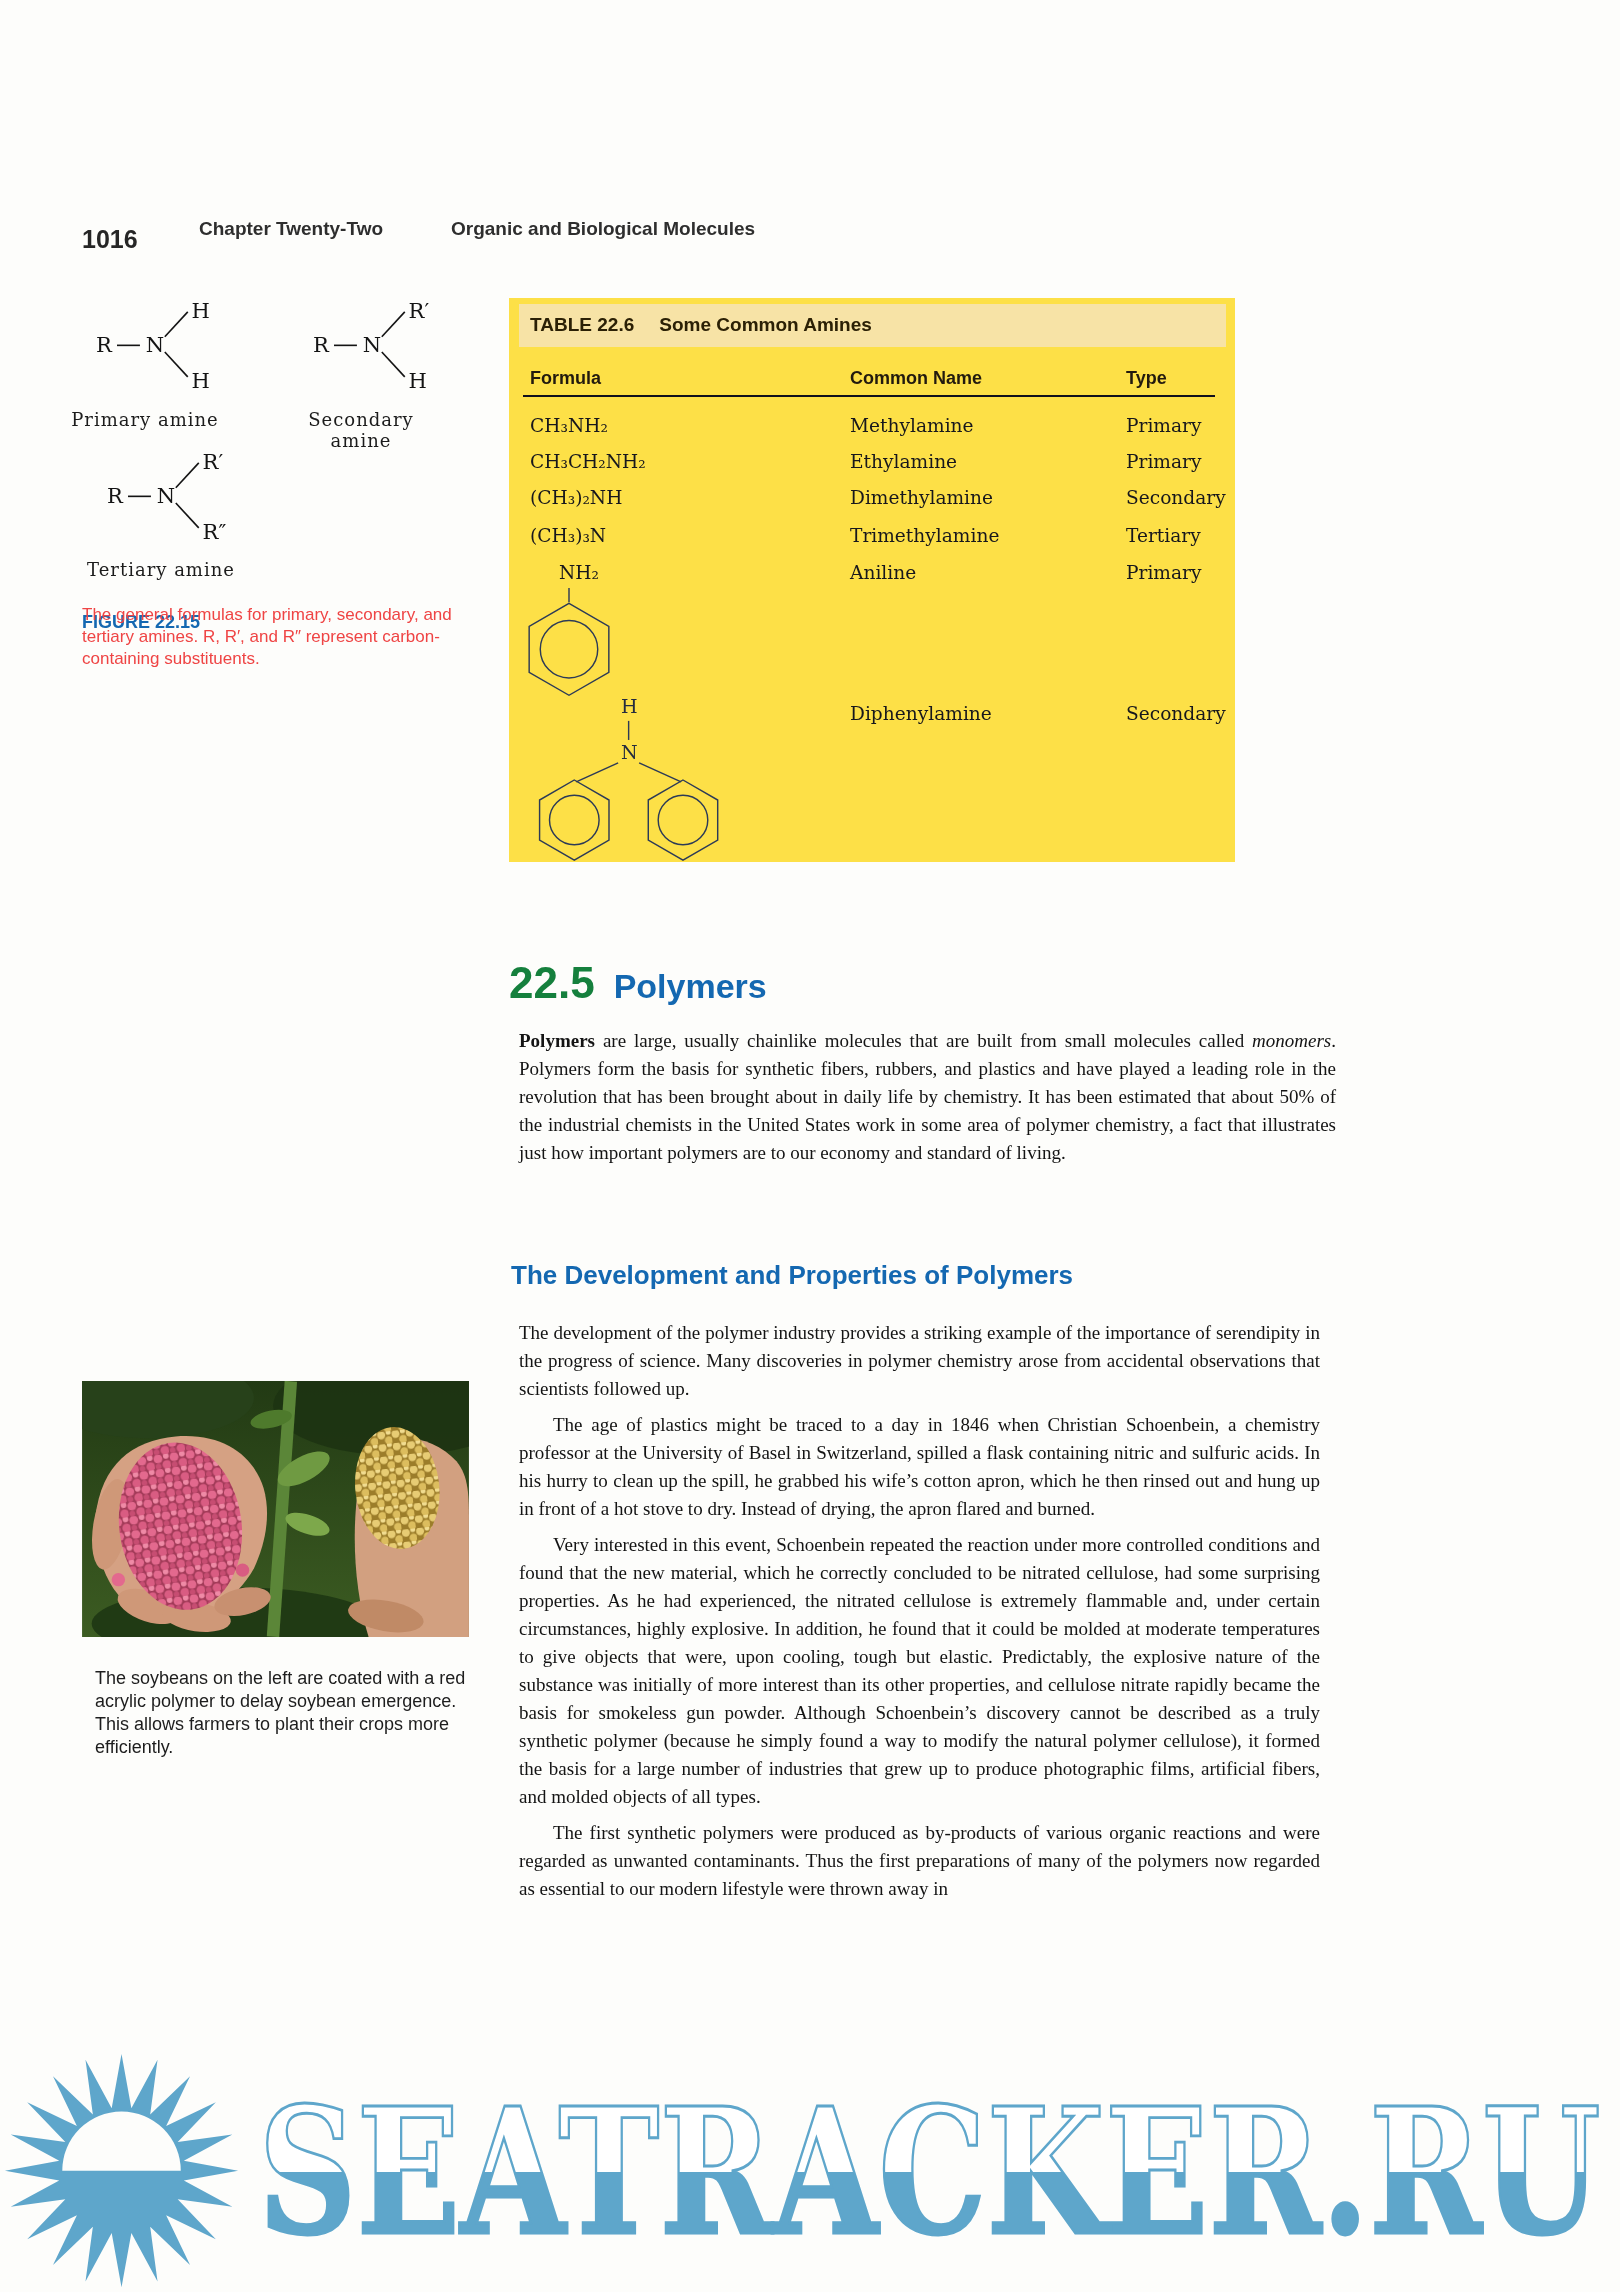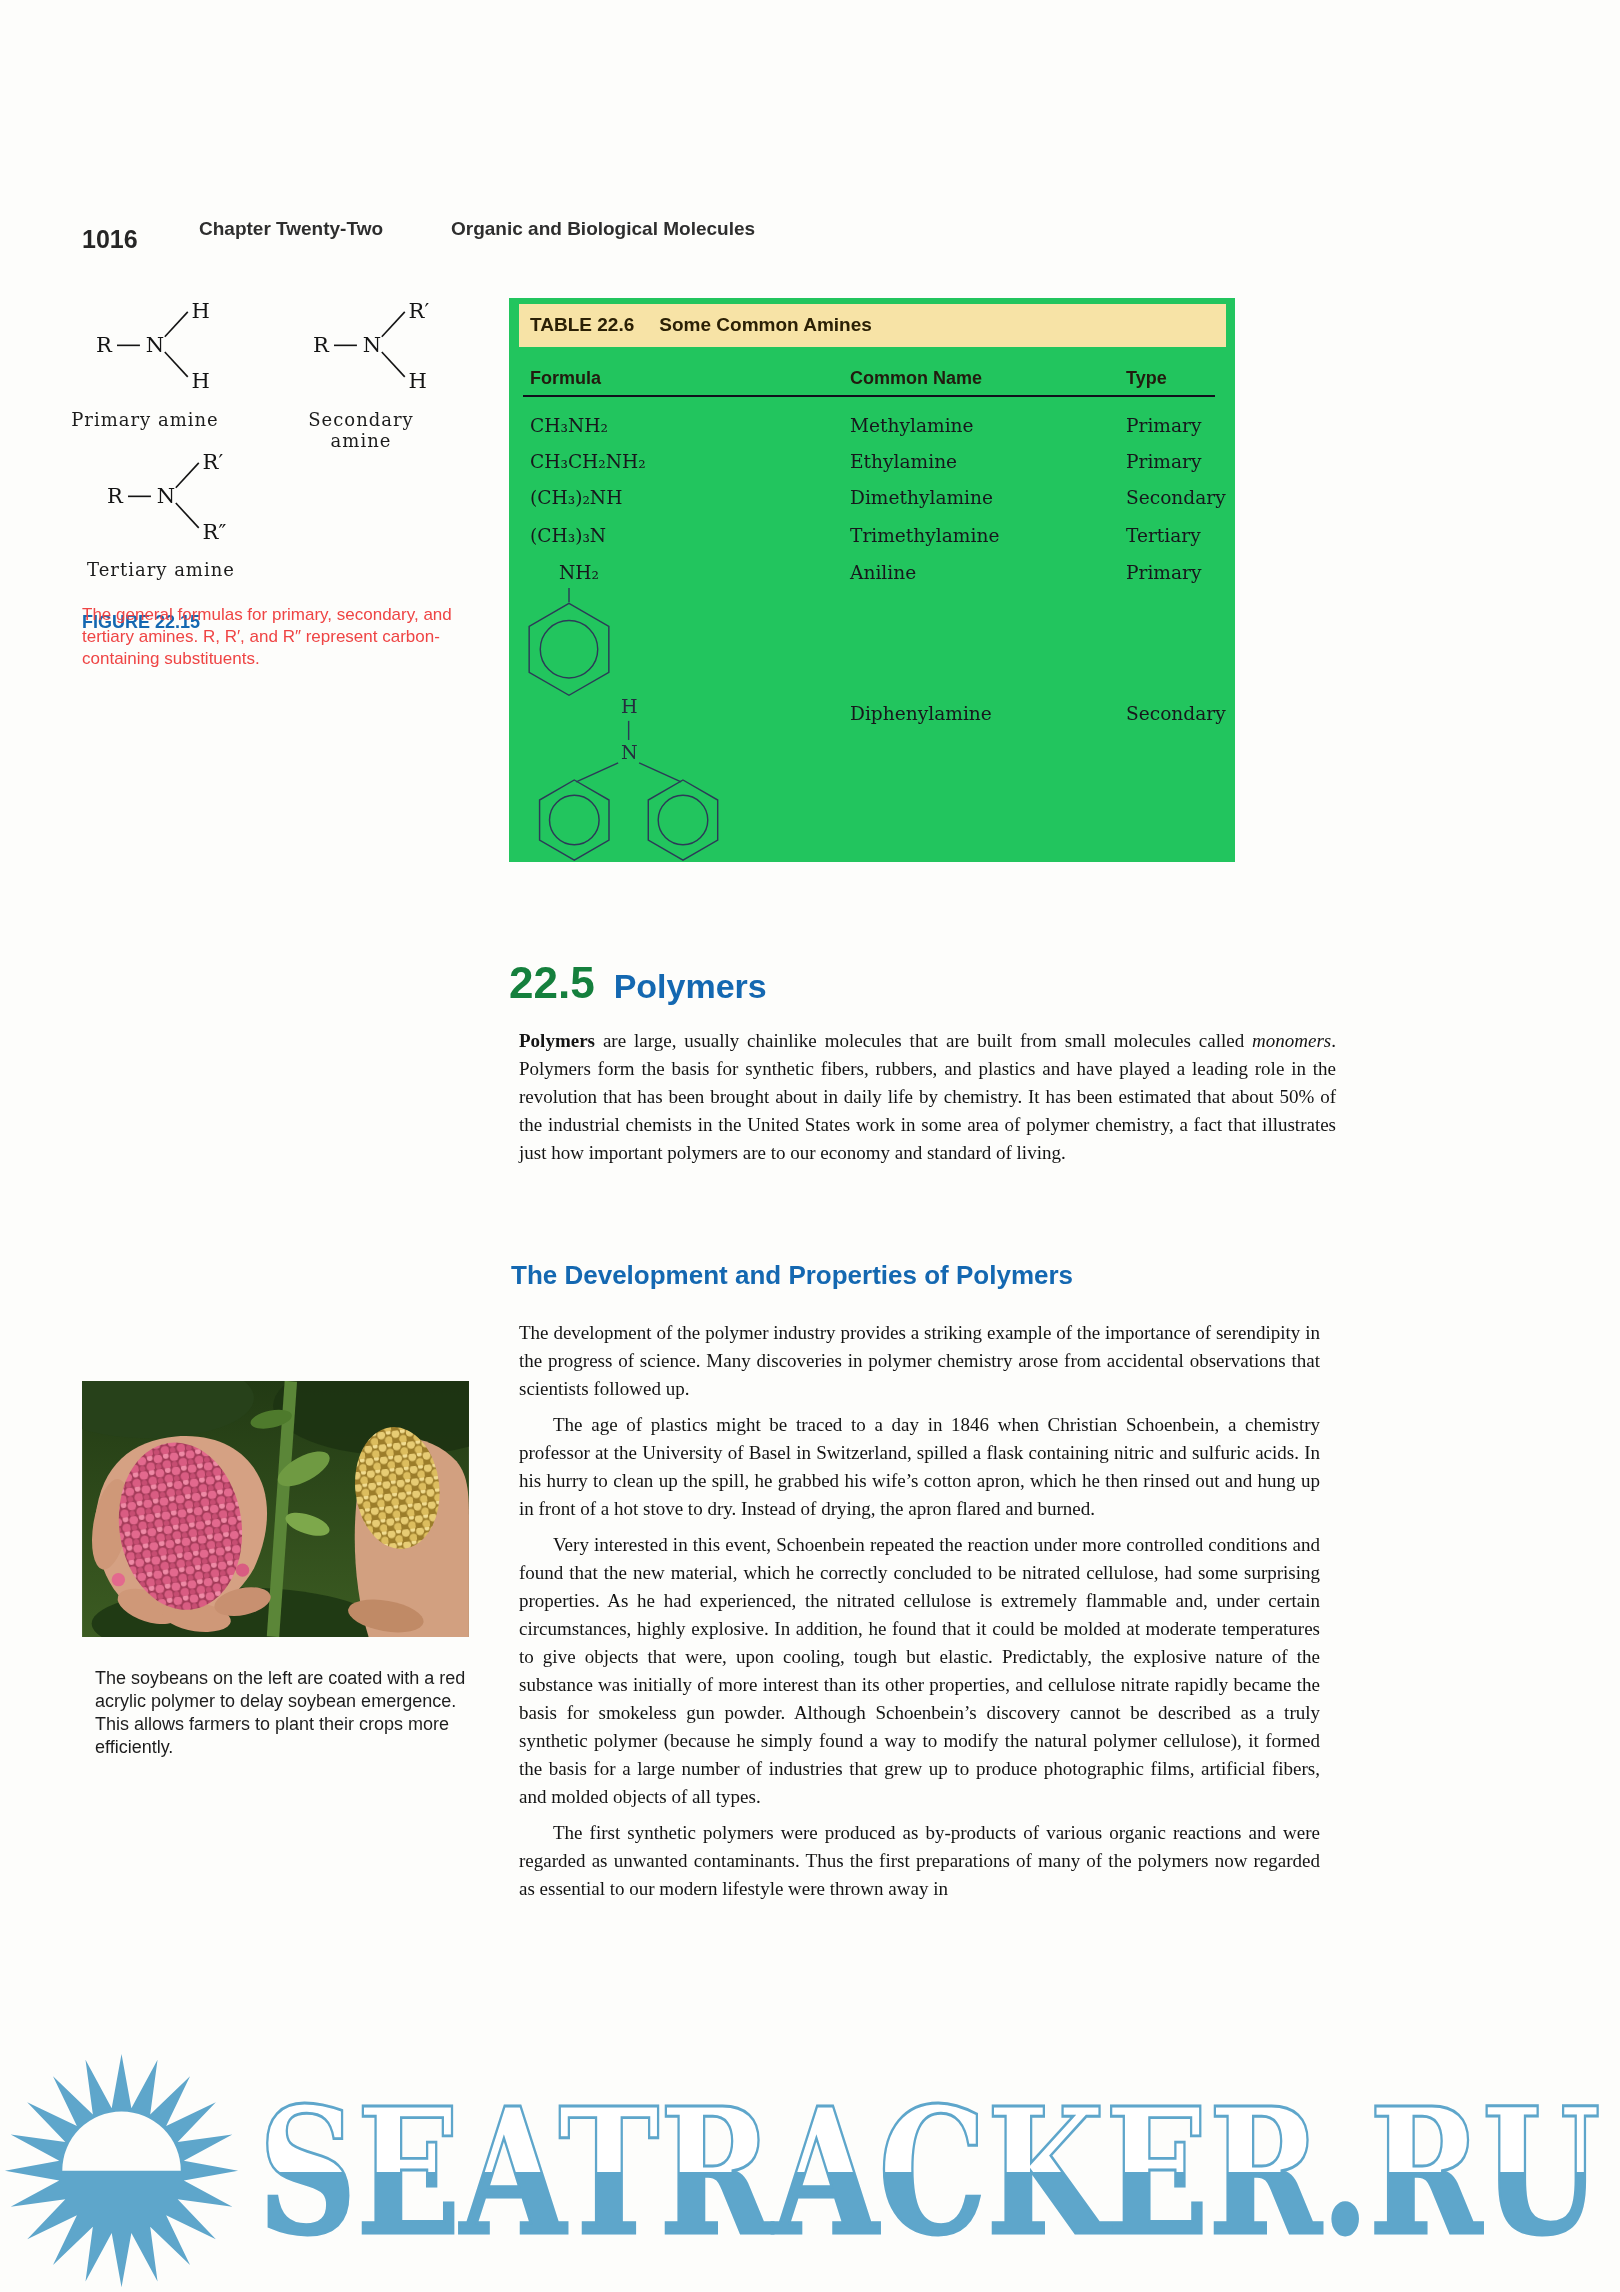--- a/index.html
+++ b/index.html
@@ -15,21 +15,21 @@
   
   .amine-svg{position:absolute;}
   .amine-svg text{font-family:"DejaVu Serif",serif;font-size:22px;fill:#141414;}
   .amine-svg line{stroke:#141414;stroke-width:1.7;}
   .amine-label{position:absolute;width:172px;text-align:center;
                font:18px "DejaVu Serif",serif;color:#1c1c1c;letter-spacing:1px;}
   .figure-label{left:82px;top:612px;font:700 18px "Liberation Sans",sans-serif;color:#1468b1;}
   .figure-caption{left:82px;top:604px;width:382px;font:17px/22px "Liberation Sans",sans-serif;color:#ef4444;}
 
   
-  .amine-table{left:509px;top:298px;width:726px;height:564px;background:#22c55e;}
+  .amine-table{left:509px;top:298px;width:726px;height:564px;background:#fde047;}
   .t-band{position:absolute;left:9.6px;top:5.7px;width:707px;height:43px;background:#f7e3a6;
           display:flex;align-items:center;gap:25px;padding-left:11.5px;box-sizing:border-box;}
   .t-band span{font:700 19px "Liberation Sans",sans-serif;color:#2b2005;}
   .t-col{position:absolute;top:70px;font:700 18px "Liberation Sans",sans-serif;color:#221a0e;}
   .t-rule{position:absolute;left:14.3px;top:97px;width:692px;height:1.9px;background:#10101c;}
   .t-cell{position:absolute;font:18.6px "DejaVu Serif",serif;color:#17171c;white-space:nowrap;}
   .c1{left:21px;} .c2{left:341px;} .c3{left:617px;}
   .r1{top:117px;} .r2{top:153px;} .r3{top:189px;} .r4{top:227px;} .r5{top:264px;} .r6{top:405px;}
   .nh2{left:50px;}
   .struct-svg{position:absolute;}

